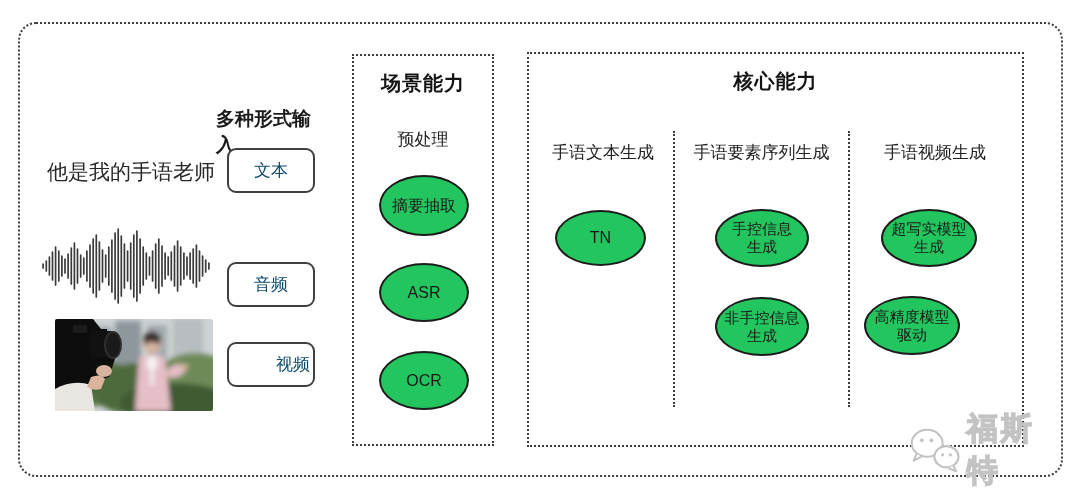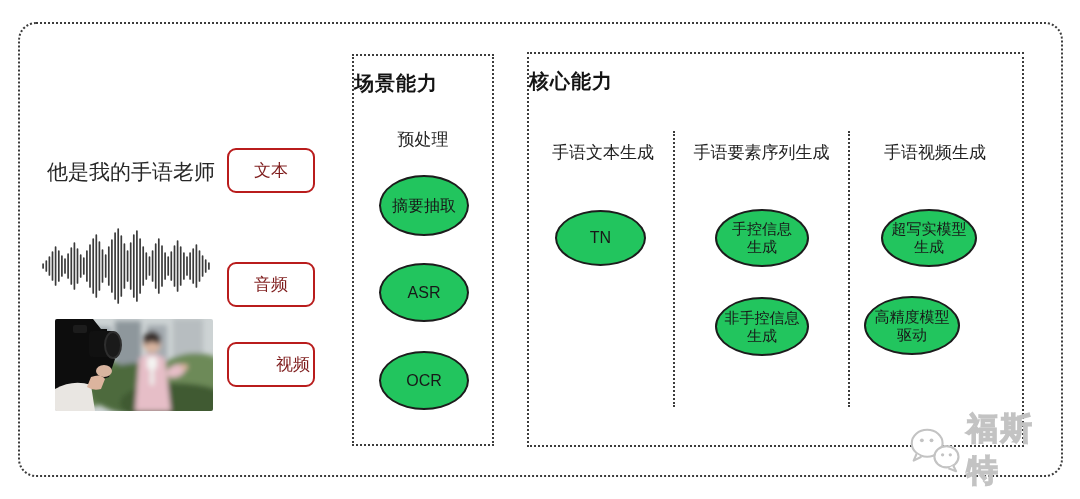--- a/index.html
+++ b/index.html
@@ -11,21 +11,21 @@
   
   #outer-frame{
     left:18px;top:22px;width:1041px;height:451px;
     border:2px dotted #3c3c3c;border-radius:18px;
   }
   
   .group-box{border:2px dotted #3c3c3c;background:#fff;}
   #scene-box{left:352px;top:54px;width:138px;height:388px;}
   #core-box{left:527px;top:52px;width:493px;height:391px;}
   .group-title{
-    position:absolute;left:0;right:0;top:14px;text-align:left;
+    position:absolute;left:0;right:0;top:14px;text-align:center;
     font-size:20px;font-weight:bold;color:#141414;letter-spacing:1px;
   }
   .divider-v{
     position:absolute;width:0;border-left:2px dotted #3c3c3c;
     top:77px;height:276px;
   }
   #divider-1{left:144px;}
   #divider-2{left:319px;}
   .col-header{
     position:absolute;top:88px;height:22px;line-height:22px;text-align:center;
@@ -39,22 +39,22 @@
     position:absolute;border:2.5px solid #1c1c1c;border-radius:50%;
     display:flex;align-items:center;justify-content:center;text-align:center;
     font-size:16px;line-height:1.2;color:#181818;background:#22c55e;
     white-space:pre-line;box-sizing:border-box;
   }
   .ellipse.small-text{font-size:15px;}
   
   #input-title{left:216px;top:106px;width:112px;font-size:19px;font-weight:600;color:#1b1b1b;}
   #sample-text{left:47px;top:158px;width:170px;font-size:21px;color:#272727;}
   .type-box{
-    left:227px;width:88px;height:45px;border:2px solid #b91c1c;border-radius:9px;
-    display:flex;align-items:center;justify-content:center;font-size:17px;color:#7f1d1d;
+    left:227px;width:88px;height:45px;border:2px solid #404040;border-radius:9px;
+    display:flex;align-items:center;justify-content:center;font-size:17px;color:#0c4a6e;
     background:#fff;box-sizing:border-box;
   }
   #type-box-0{top:148px;}
   #type-box-1{top:262px;}
   #type-box-2{top:342px;padding-left:44px;}
   #waveform{left:40px;top:228px;}
   #video-thumb{left:55px;top:319px;width:158px;height:92px;overflow:hidden;border-radius:2px;}
   
   #watermark{left:905px;top:424px;width:160px;height:52px;display:flex;align-items:center;}
   #watermark-text{
@@ -62,20 +62,21 @@
     color:#f2f2f2;-webkit-text-stroke:1.4px #c3c3c3;
   }
 </style>
 </head>
 <body>
 
 <div id="stage">
 
   <div id="outer-frame" class="abs"></div>
 
+  <div id="input-title" class="abs">多种形式输入</div>
 
   <div id="sample-text" class="abs">他是我的手语老师</div>
 
   <svg id="waveform" class="abs" width="172" height="76" aria-hidden="true">
       <path d="M3.1 36 L3.1 40 M6.3 33 L6.3 43 M9.4 29 L9.4 47 M12.5 24 L12.5 52 M15.6 19 L15.6 57 M18.8 23 L18.8 53 M21.9 28 L21.9 48 M25.0 31 L25.0 45 M28.1 26 L28.1 50 M31.3 20 L31.3 56 M34.4 15 L34.4 61 M37.5 21 L37.5 55 M40.7 27 L40.7 49 M43.8 30 L43.8 46 M46.9 23 L46.9 53 M50.0 17 L50.0 59 M53.2 11 L53.2 65 M56.3 7 L56.3 69 M59.4 14 L59.4 62 M62.5 22 L62.5 54 M65.7 27 L65.7 49 M68.8 19 L68.8 57 M71.9 12 L71.9 64 M75.1 5 L75.1 71 M78.2 1 L78.2 75 M81.3 8 L81.3 68 M84.4 16 L84.4 60 M87.6 23 L87.6 53 M90.7 15 L90.7 61 M93.8 7 L93.8 69 M96.9 3 L96.9 73 M100.1 11 L100.1 65 M103.2 19 L103.2 57 M106.3 25 L106.3 51 M109.5 29 L109.5 47 M112.6 23 L112.6 53 M115.7 16 L115.7 60 M118.8 11 L118.8 65 M122.0 18 L122.0 58 M125.1 25 L125.1 51 M128.2 29 L128.2 47 M131.3 24 L131.3 52 M134.5 18 L134.5 58 M137.6 13 L137.6 63 M140.7 19 L140.7 57 M143.9 25 L143.9 51 M147.0 29 L147.0 47 M150.1 25 L150.1 51 M153.2 21 L153.2 55 M156.4 17 L156.4 59 M159.5 23 L159.5 53 M162.6 28 L162.6 48 M165.7 32 L165.7 44 M168.9 35 L168.9 41 " stroke="#3a3a3a" stroke-width="1.7" stroke-linecap="round" fill="none"></path>
     </svg>
 
   <div id="video-thumb" class="abs">
     <svg width="158" height="92" viewBox="0 0 158 92">
       <defs>

